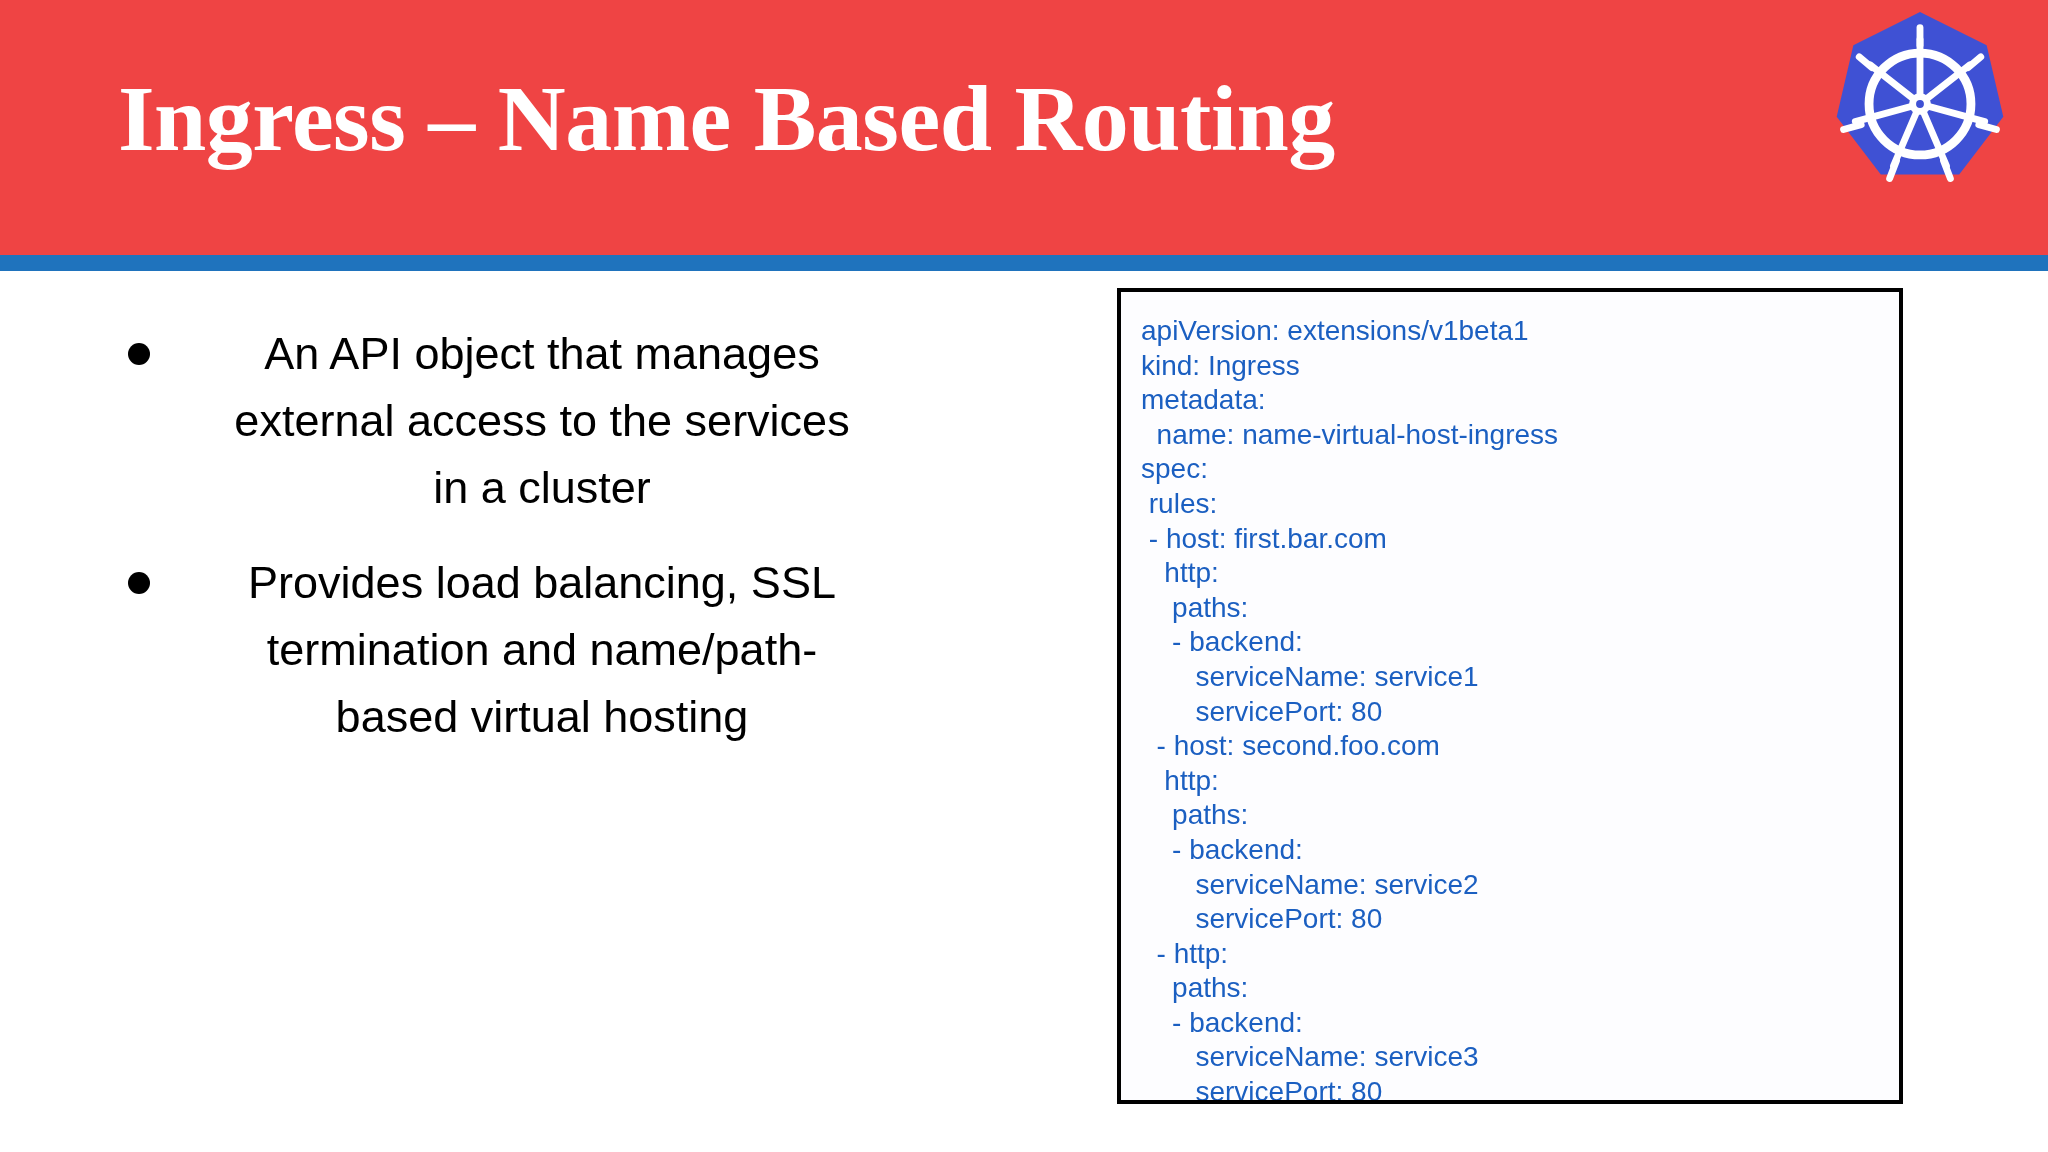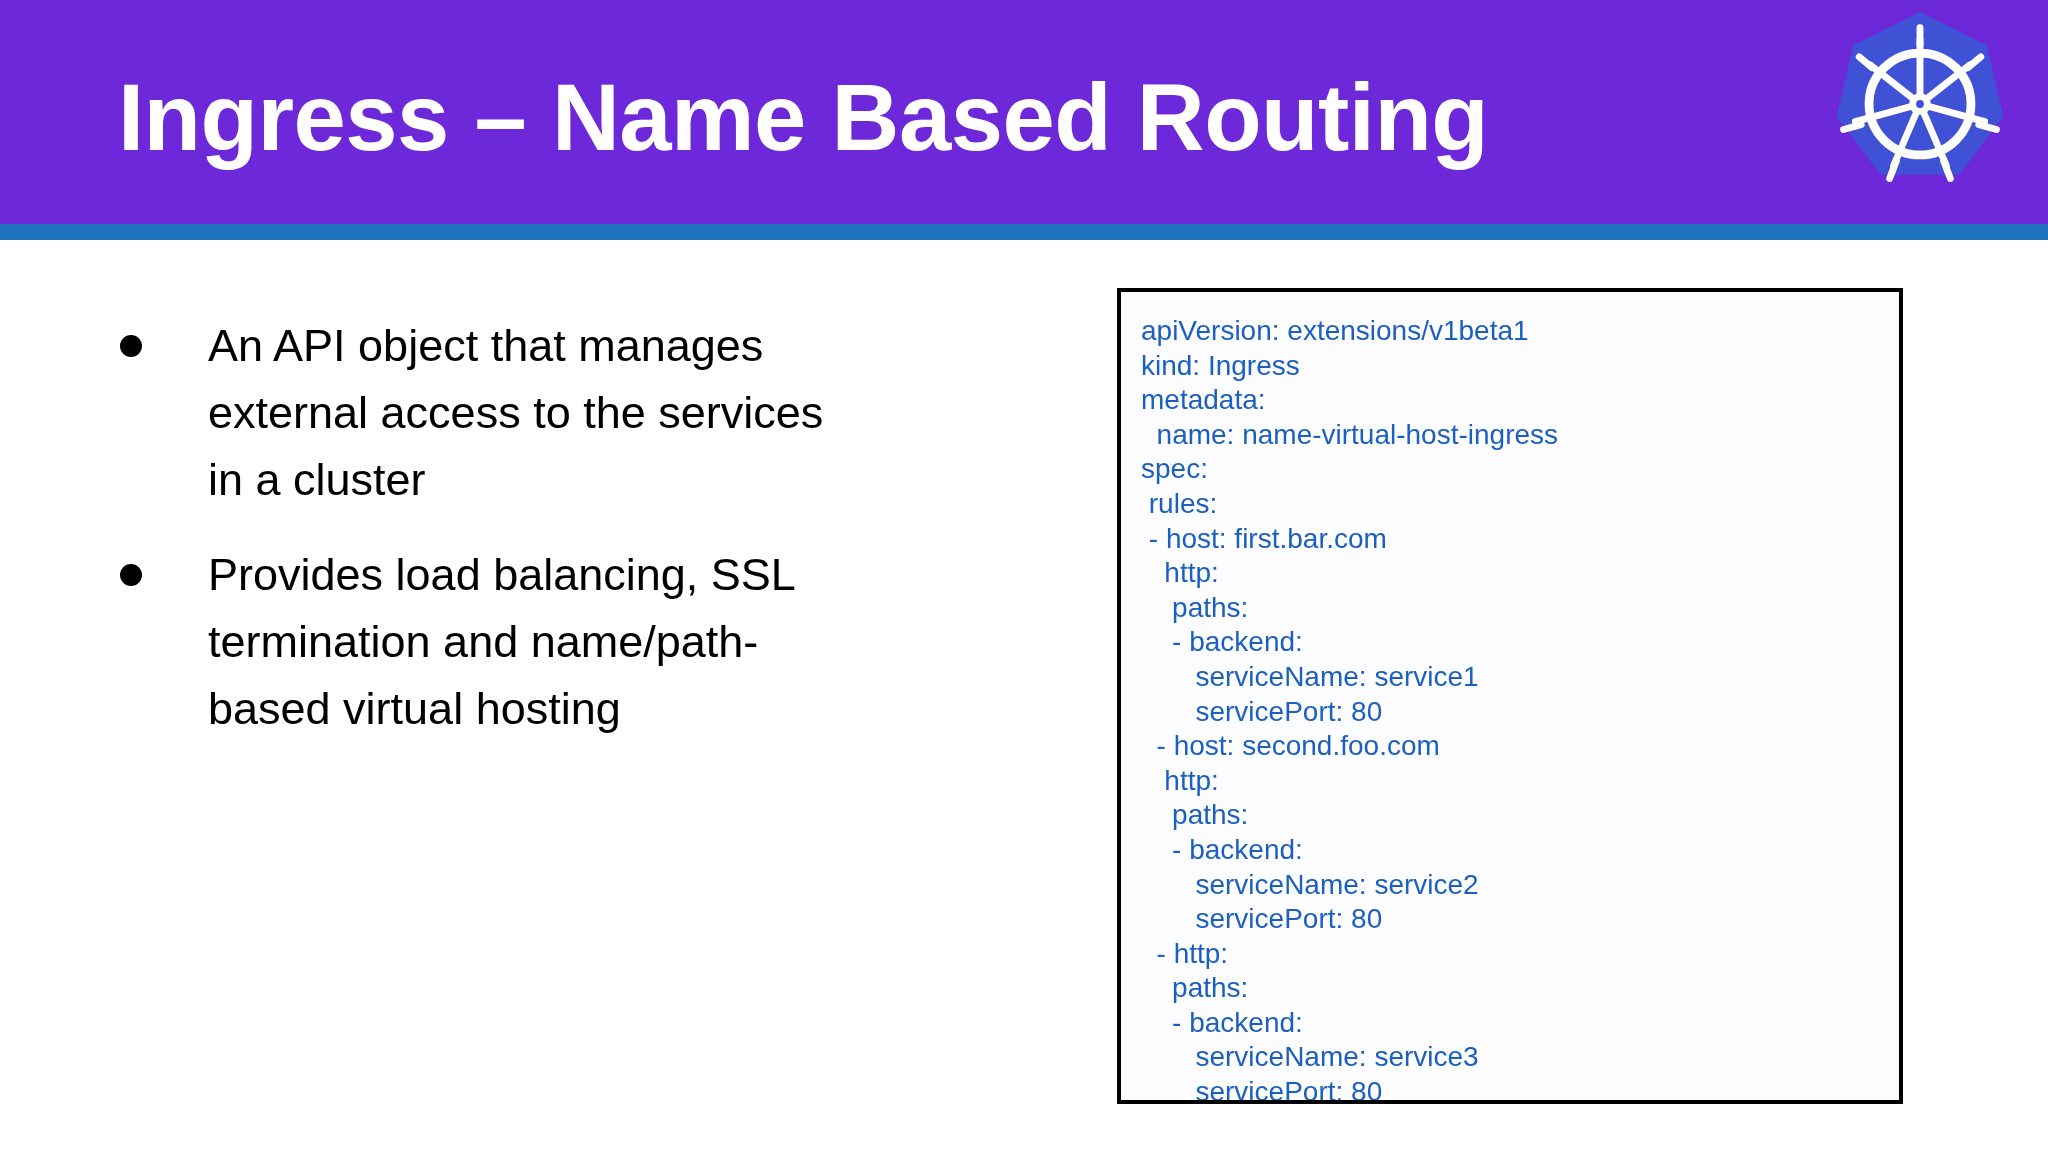--- a/index.html
+++ b/index.html
@@ -22,23 +22,24 @@
     height: 1152px;
     background: #ffffff;
   }
 
   
   .header {
     position: absolute;
     left: 0;
     top: 0;
     width: 2048px;
-    height: 240px;
-    background: #6d28d9;
+    height: 271px;
+    background: #ef4444;
     box-sizing: border-box;
+    font-family: Liberation Serif, serif;
   }
   .header-stripe {
     position: absolute;
     left: 0;
     bottom: 0;
     width: 2048px;
     height: 16px;
     background: #1f73bd;
   }
   .title {
@@ -63,23 +64,24 @@
     width: 196px;
     height: 196px;
   }
 
   
   .bullets {
     position: absolute;
     left: 120px;
     top: 312px;
     width: 740px;
-    margin: 0;
+    margin: 8px;
     padding: 0;
     list-style: none;
+    text-align: center;
   }
   .bullet {
     position: relative;
     padding-left: 88px;
     margin-bottom: 28px;
     color: #000000;
     font-size: 45px;
     line-height: 67px;
     font-weight: normal;
   }

